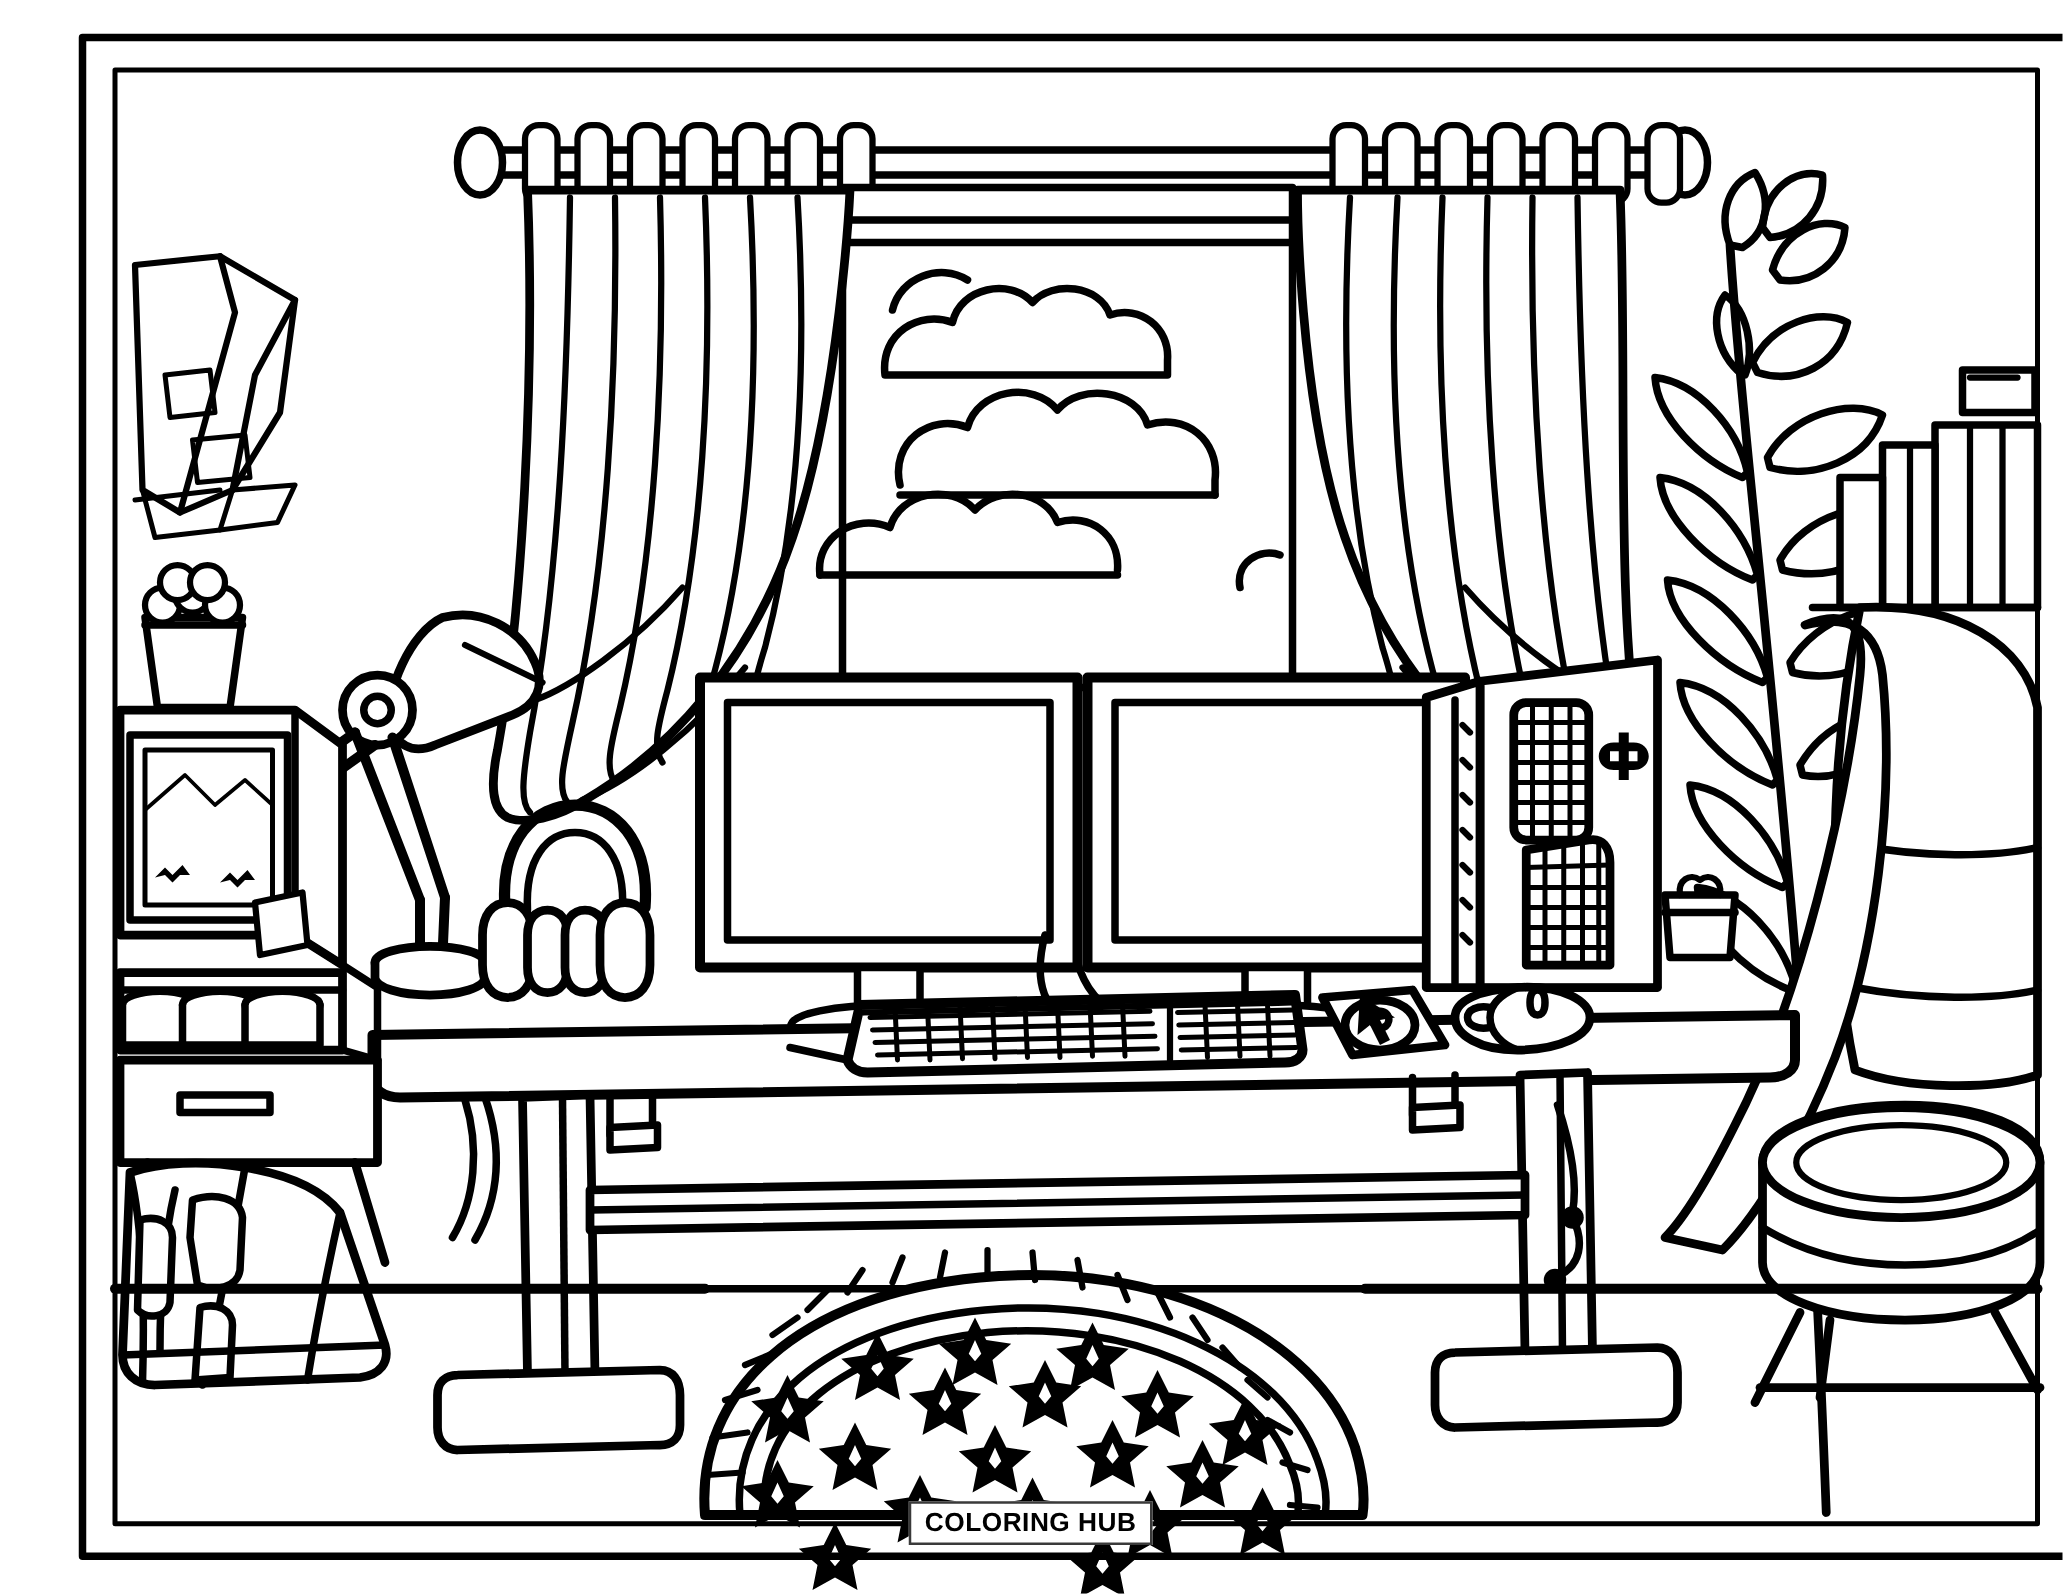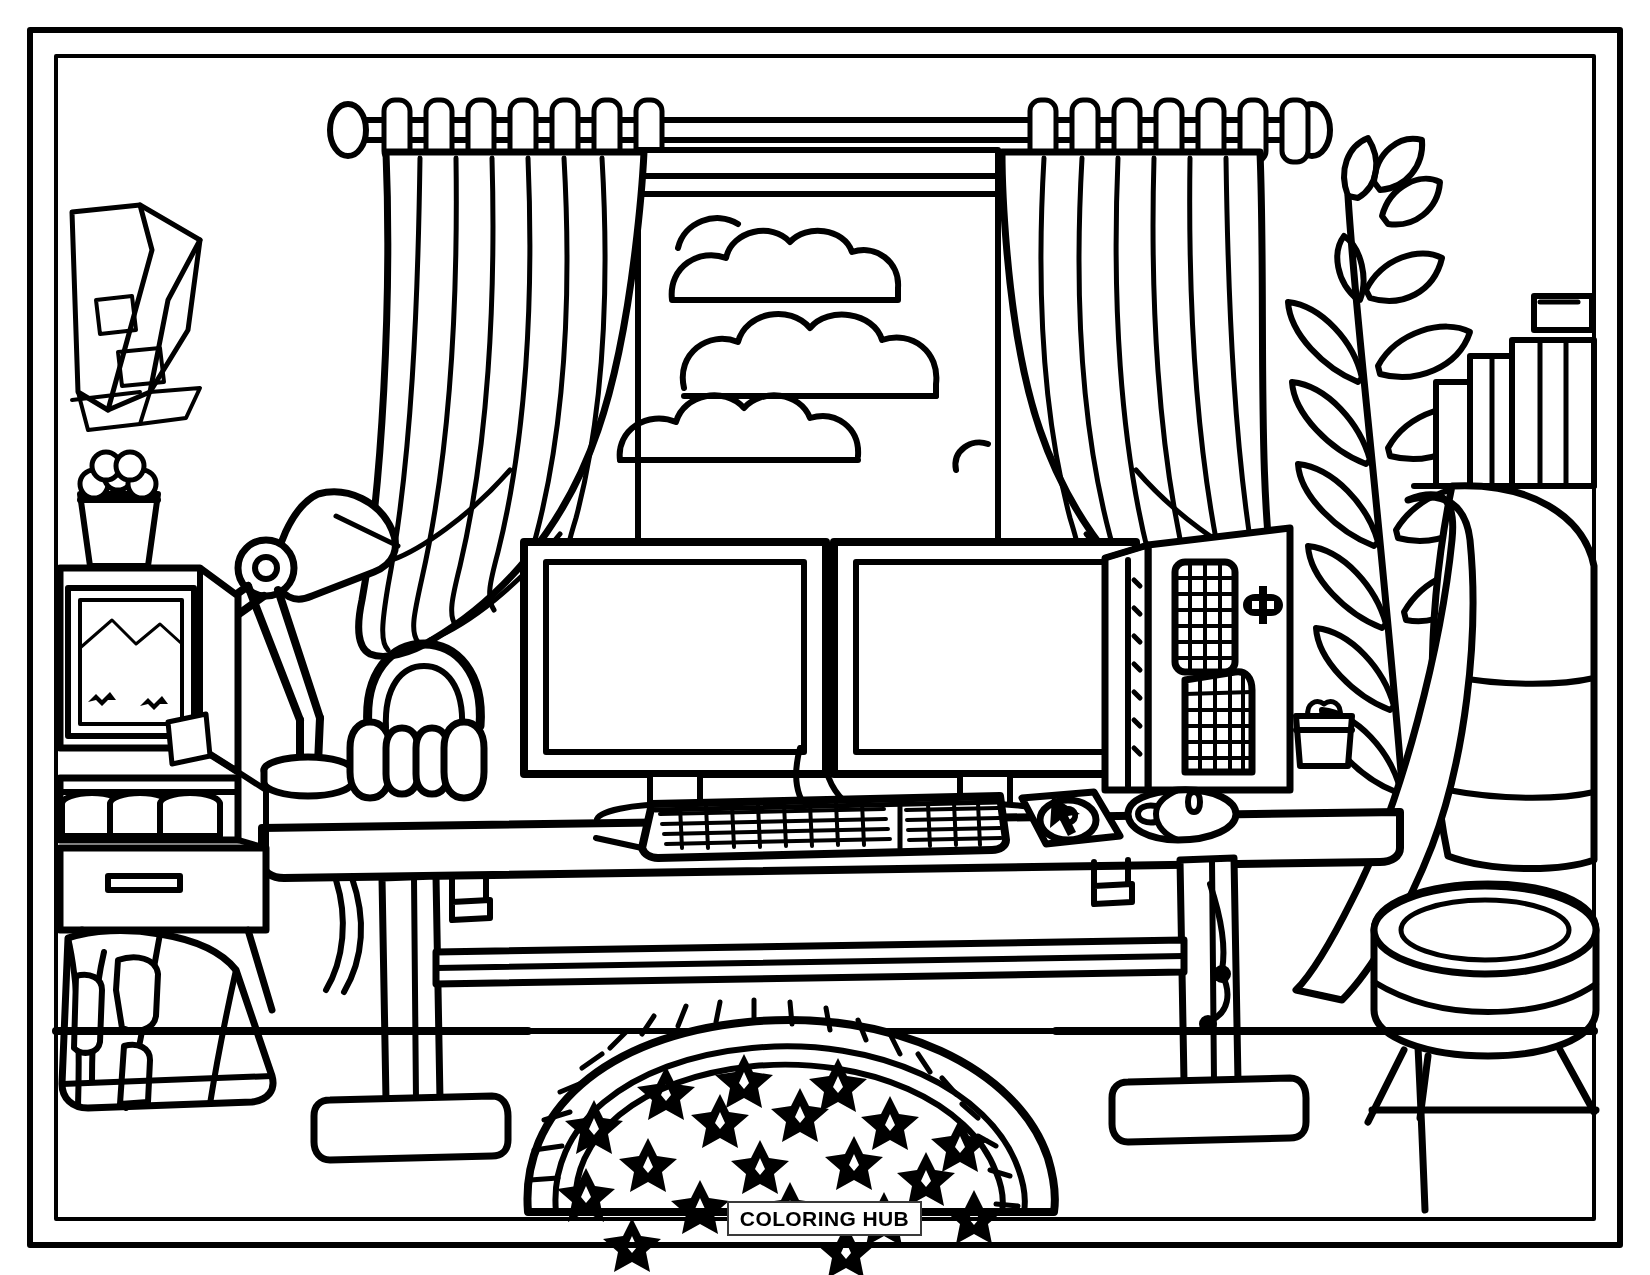--- a/index.html
+++ b/index.html
@@ -12,20 +12,21 @@
     font-family: "Liberation Sans", sans-serif;
     width: 1650px;
     height: 1275px;
     overflow: hidden;
   }
   #page {
     position: relative;
     width: 1484px;
     height: 1275px;
     background: #ffffff;
+    padding-left: 36px;
   }
   #art {
     display: block;
     width: 1650px;
     height: 1275px;
   }
   .ln {
     fill: none;
     stroke: #000000;
     stroke-linecap: round;

